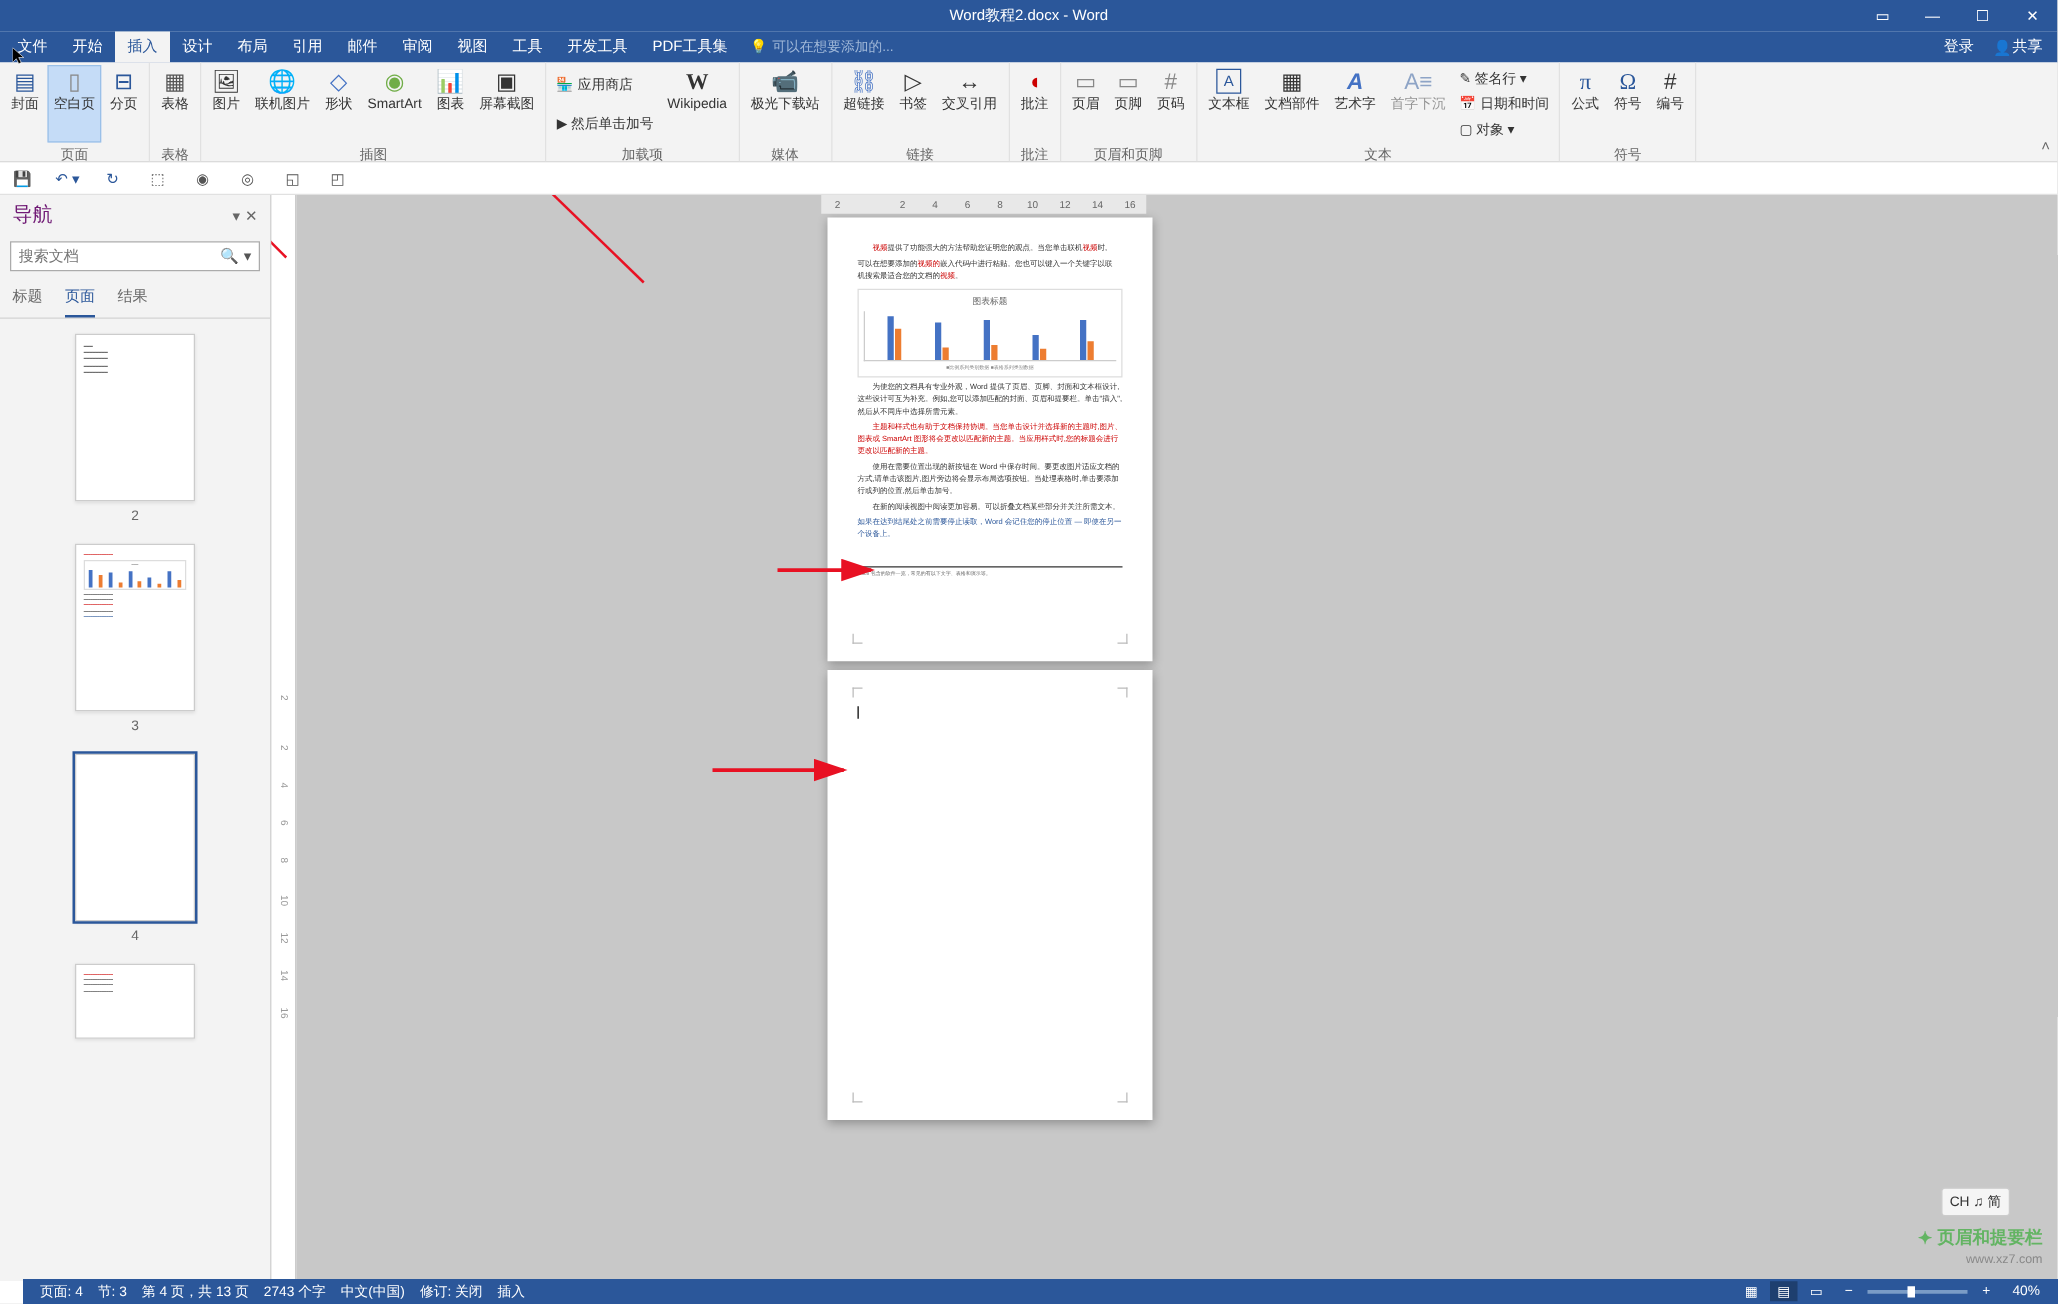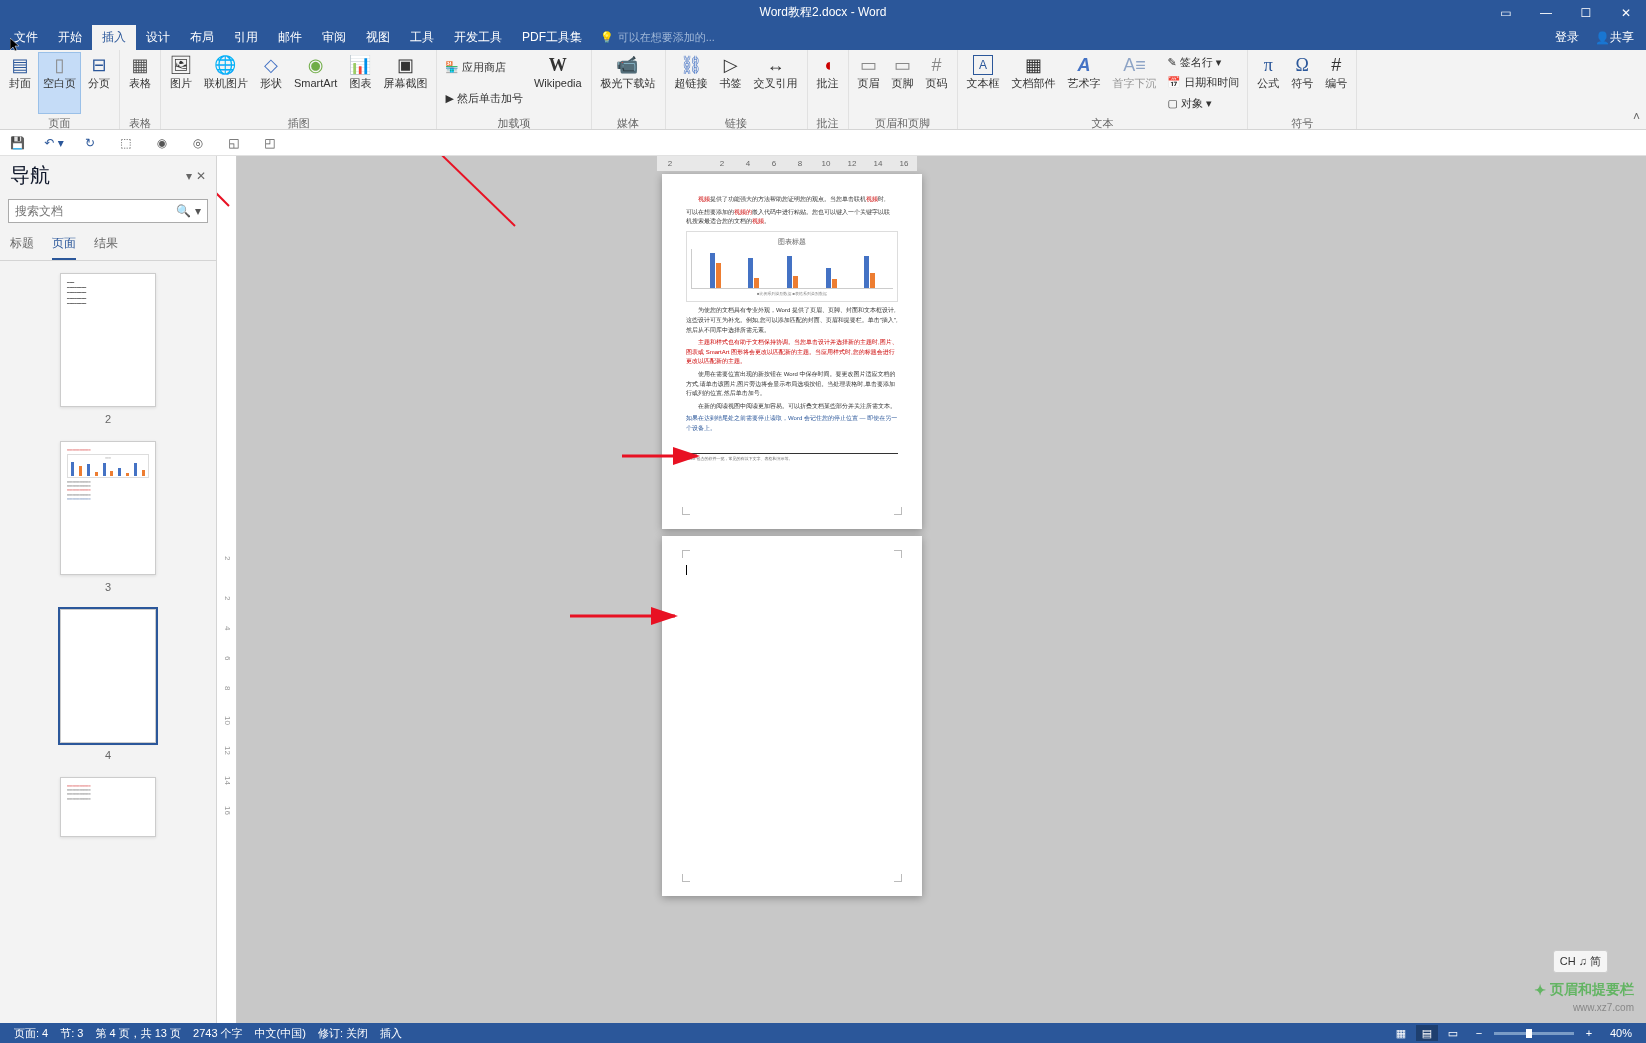--- a/index.html
+++ b/index.html
@@ -29,21 +29,21 @@
     .ribbon-col { display: flex; flex-direction: column; justify-content: space-around; height: 62px; }
     .ribbon-small-btn { display: flex; align-items: center; padding: 2px 4px; font-size: 11px; gap: 3px; }
     .ribbon-collapse { position: absolute; right: 6px; top: 110px; color: #666; }
     
     .qat { height: 26px; background: #fff; display: flex; align-items: center; padding: 0 8px; gap: 16px; border-bottom: 1px solid #e1e1e1; }
     .qat-btn { width: 20px; height: 20px; display: flex; align-items: center; justify-content: center; color: #555; }
     
     .workspace { display: flex; height: calc(100vh - 174px); }
     .nav-pane { width: 217px; min-width: 217px; background: #f3f3f3; border-right: 1px solid #d4d4d4; display: flex; flex-direction: column; }
     .nav-header { display: flex; align-items: center; padding: 6px 10px; }
-    .nav-title { font-size: 20px; color: #0f172a; flex: 1; }
+    .nav-title { font-size: 16px; color: #701a75; flex: 1; }
     .nav-header-btns { display: flex; gap: 4px; color: #666; }
     .nav-search { margin: 4px 8px; display: flex; align-items: center; background: #fff; border: 1px solid #ababab; height: 24px; padding: 0 6px; }
     .nav-search input { border: none; outline: none; flex: 1; font-size: 12px; }
     .nav-tabs { display: flex; padding: 8px 10px 0; gap: 18px; border-bottom: 1px solid #d4d4d4; }
     .nav-tab { padding-bottom: 6px; font-size: 12px; color: #666; }
     .nav-tab.active { color: #2b579a; border-bottom: 2px solid #2b579a; }
     .nav-thumbnails { flex: 1; overflow-y: auto; padding: 12px; }
     .thumb-wrapper { display: flex; flex-direction: column; align-items: center; margin-bottom: 16px; }
     .thumb { width: 96px; height: 134px; background: #fff; border: 1px solid #ccc; box-shadow: 0 1px 3px rgba(0,0,0,0.1); padding: 6px; font-size: 3px; position: relative; }
     .thumb.selected { outline: 2px solid #2b579a; }
@@ -72,21 +72,21 @@
     .bar.blue { background: #4472c4; }
     .bar.orange { background: #ed7d31; }
     .para { margin: 3px 0; text-indent: 2em; }
     .red-text { color: #c00; }
     .blue-text { color: #2b579a; }
     .cursor-line { display: inline-block; border-left: 1px solid #000; height: 10px; vertical-align: middle; }
     
     .arrow { position: absolute; pointer-events: none; z-index: 50; }
     .ime-badge { position: absolute; right: 38px; bottom: 52px; background: #f5f5f5; border: 1px solid #ccc; border-radius: 3px; padding: 3px 6px; font-size: 11px; display: flex; align-items: center; gap: 3px; }
     
-    .statusbar { position: fixed; bottom: 0; left: 0; right: 0; height: 20px; background: #2b579a; color: #fff; display: flex; align-items: center; padding: 0 8px; font-size: 11px; }
+    .statusbar { position: fixed; bottom: 0; left: 18px; right: 0; height: 20px; background: #2b579a; color: #fff; display: flex; align-items: center; padding: 0 8px; font-size: 11px; }
     .status-item { padding: 0 6px; }
     .statusbar-right { margin-left: auto; display: flex; align-items: center; gap: 4px; }
     .view-btn { width: 22px; height: 16px; display: flex; align-items: center; justify-content: center; }
     .zoom-slider { width: 80px; height: 3px; background: #7a9cc6; position: relative; }
     .zoom-thumb { position: absolute; left: 32px; top: -3px; width: 6px; height: 9px; background: #fff; }
     
     .watermark { position: absolute; right: 12px; bottom: 26px; font-size: 14px; color: #4ab04a; font-weight: bold; opacity: 0.8; display:flex; align-items:center; gap:4px; }
     .watermark-sub { position: absolute; right: 12px; bottom: 12px; font-size: 10px; color: #888; }
   </style>
 </head>

